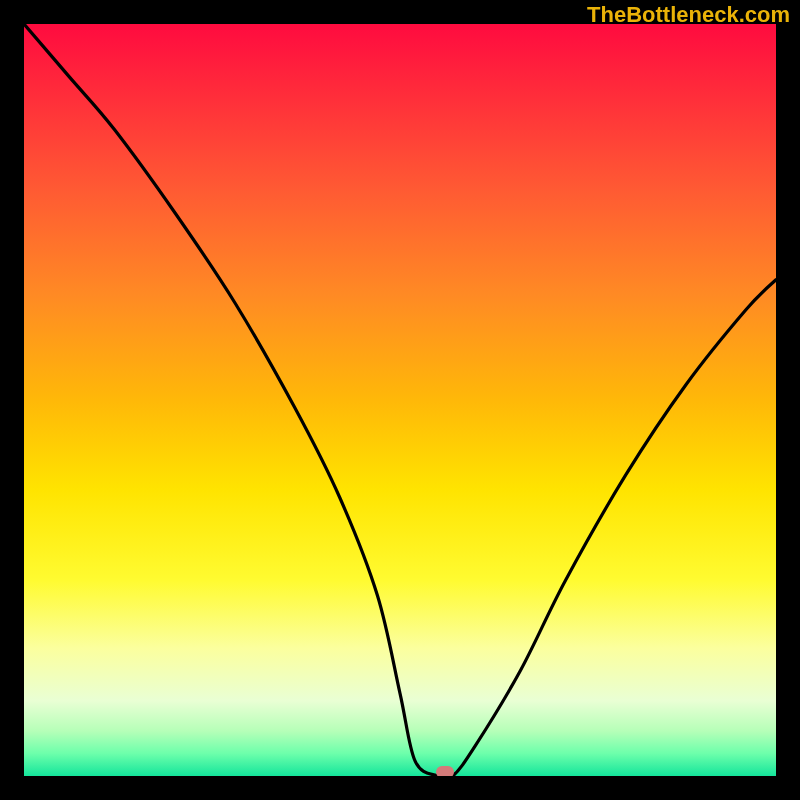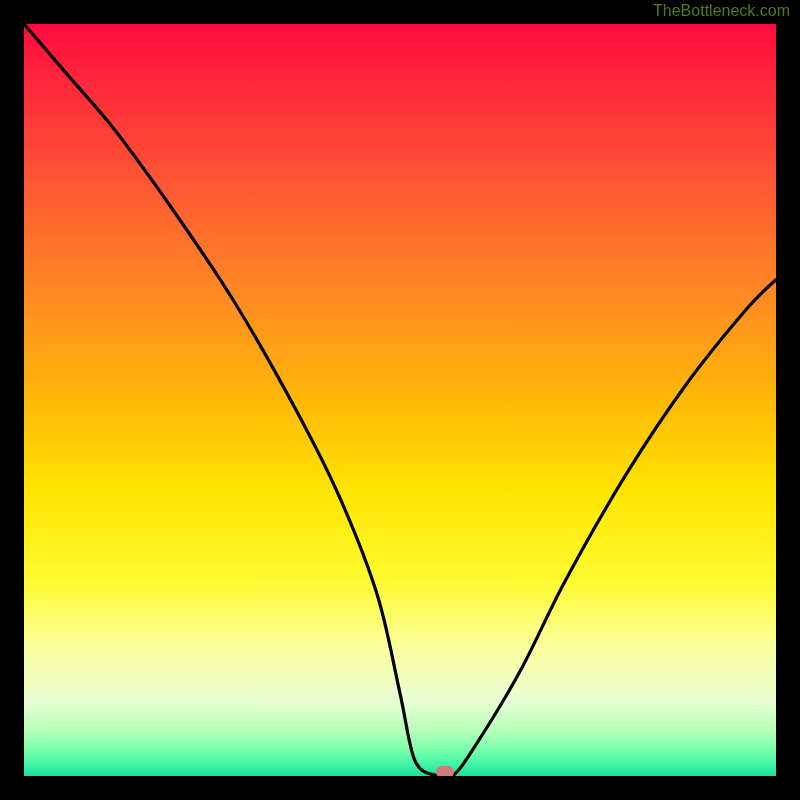--- a/index.html
+++ b/index.html
@@ -14,23 +14,23 @@
   .stage {
     position: relative;
     width: 800px;
     height: 800px;
     background: #000;
   }
   .watermark {
     position: absolute;
     top: 2px;
     right: 10px;
-    color: #4d7c0f;
-    font-size: 16px;
-    font-weight: 400;
+    color: #eab308;
+    font-size: 22px;
+    font-weight: 700;
     letter-spacing: 0px;
     z-index: 5;
   }
   .plot-frame {
     position: absolute;
     left: 24px;
     top: 24px;
     width: 752px;
     height: 752px;
     background: #000;

